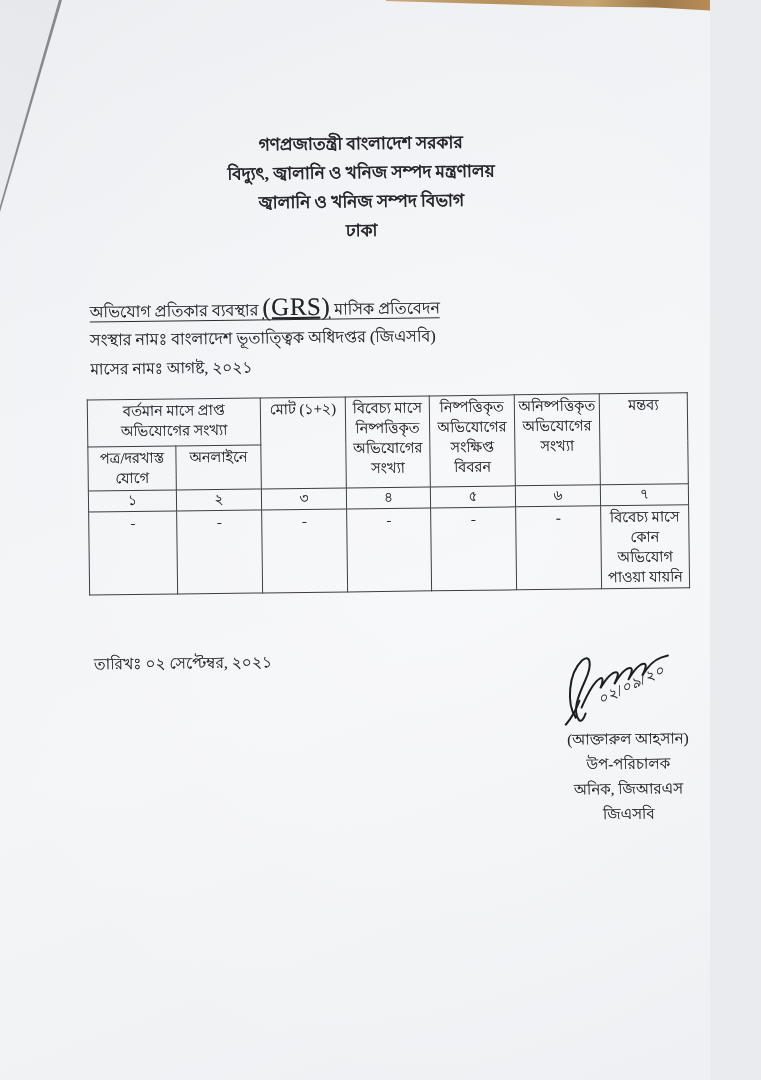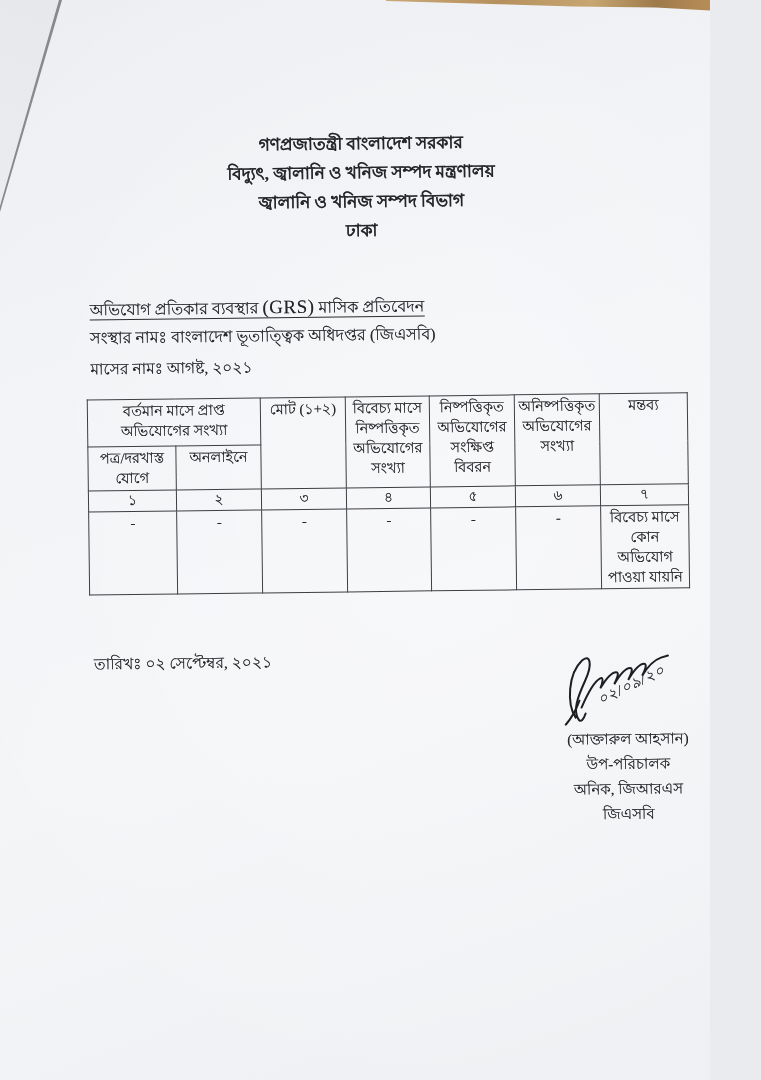--- a/index.html
+++ b/index.html
@@ -37,21 +37,21 @@
     transform:rotate(-0.7deg);
     transform-origin:380px 500px;
     text-shadow:0 0 0.5px rgba(40,40,45,0.5);
   }
   .org-header{
     position:absolute;top:129px;left:20px;right:0;
     text-align:center;font-weight:700;font-size:17px;line-height:29px;
   }
   .title-block{position:absolute;left:92px;top:292px;font-size:16px;line-height:28px;}
   .report-title{border-bottom:1.4px solid #2c2c30;padding-bottom:1px;}
-  .latin{font-size:19px;letter-spacing:0.5px;}
+  .latin{font-size:25px;letter-spacing:0.5px;text-decoration:underline;}
   .month-line{position:absolute;left:92px;top:354px;font-size:15.5px;}
   table.grs{
     position:absolute;left:88px;top:396px;width:600px;
     border-collapse:collapse;table-layout:fixed;
     font-size:14.5px;line-height:20px;
   }
   table.grs td,table.grs th{
     border:1.3px solid #3e3e44;
     font-weight:400;text-align:center;vertical-align:top;
     padding:1px 2px;overflow:hidden;

